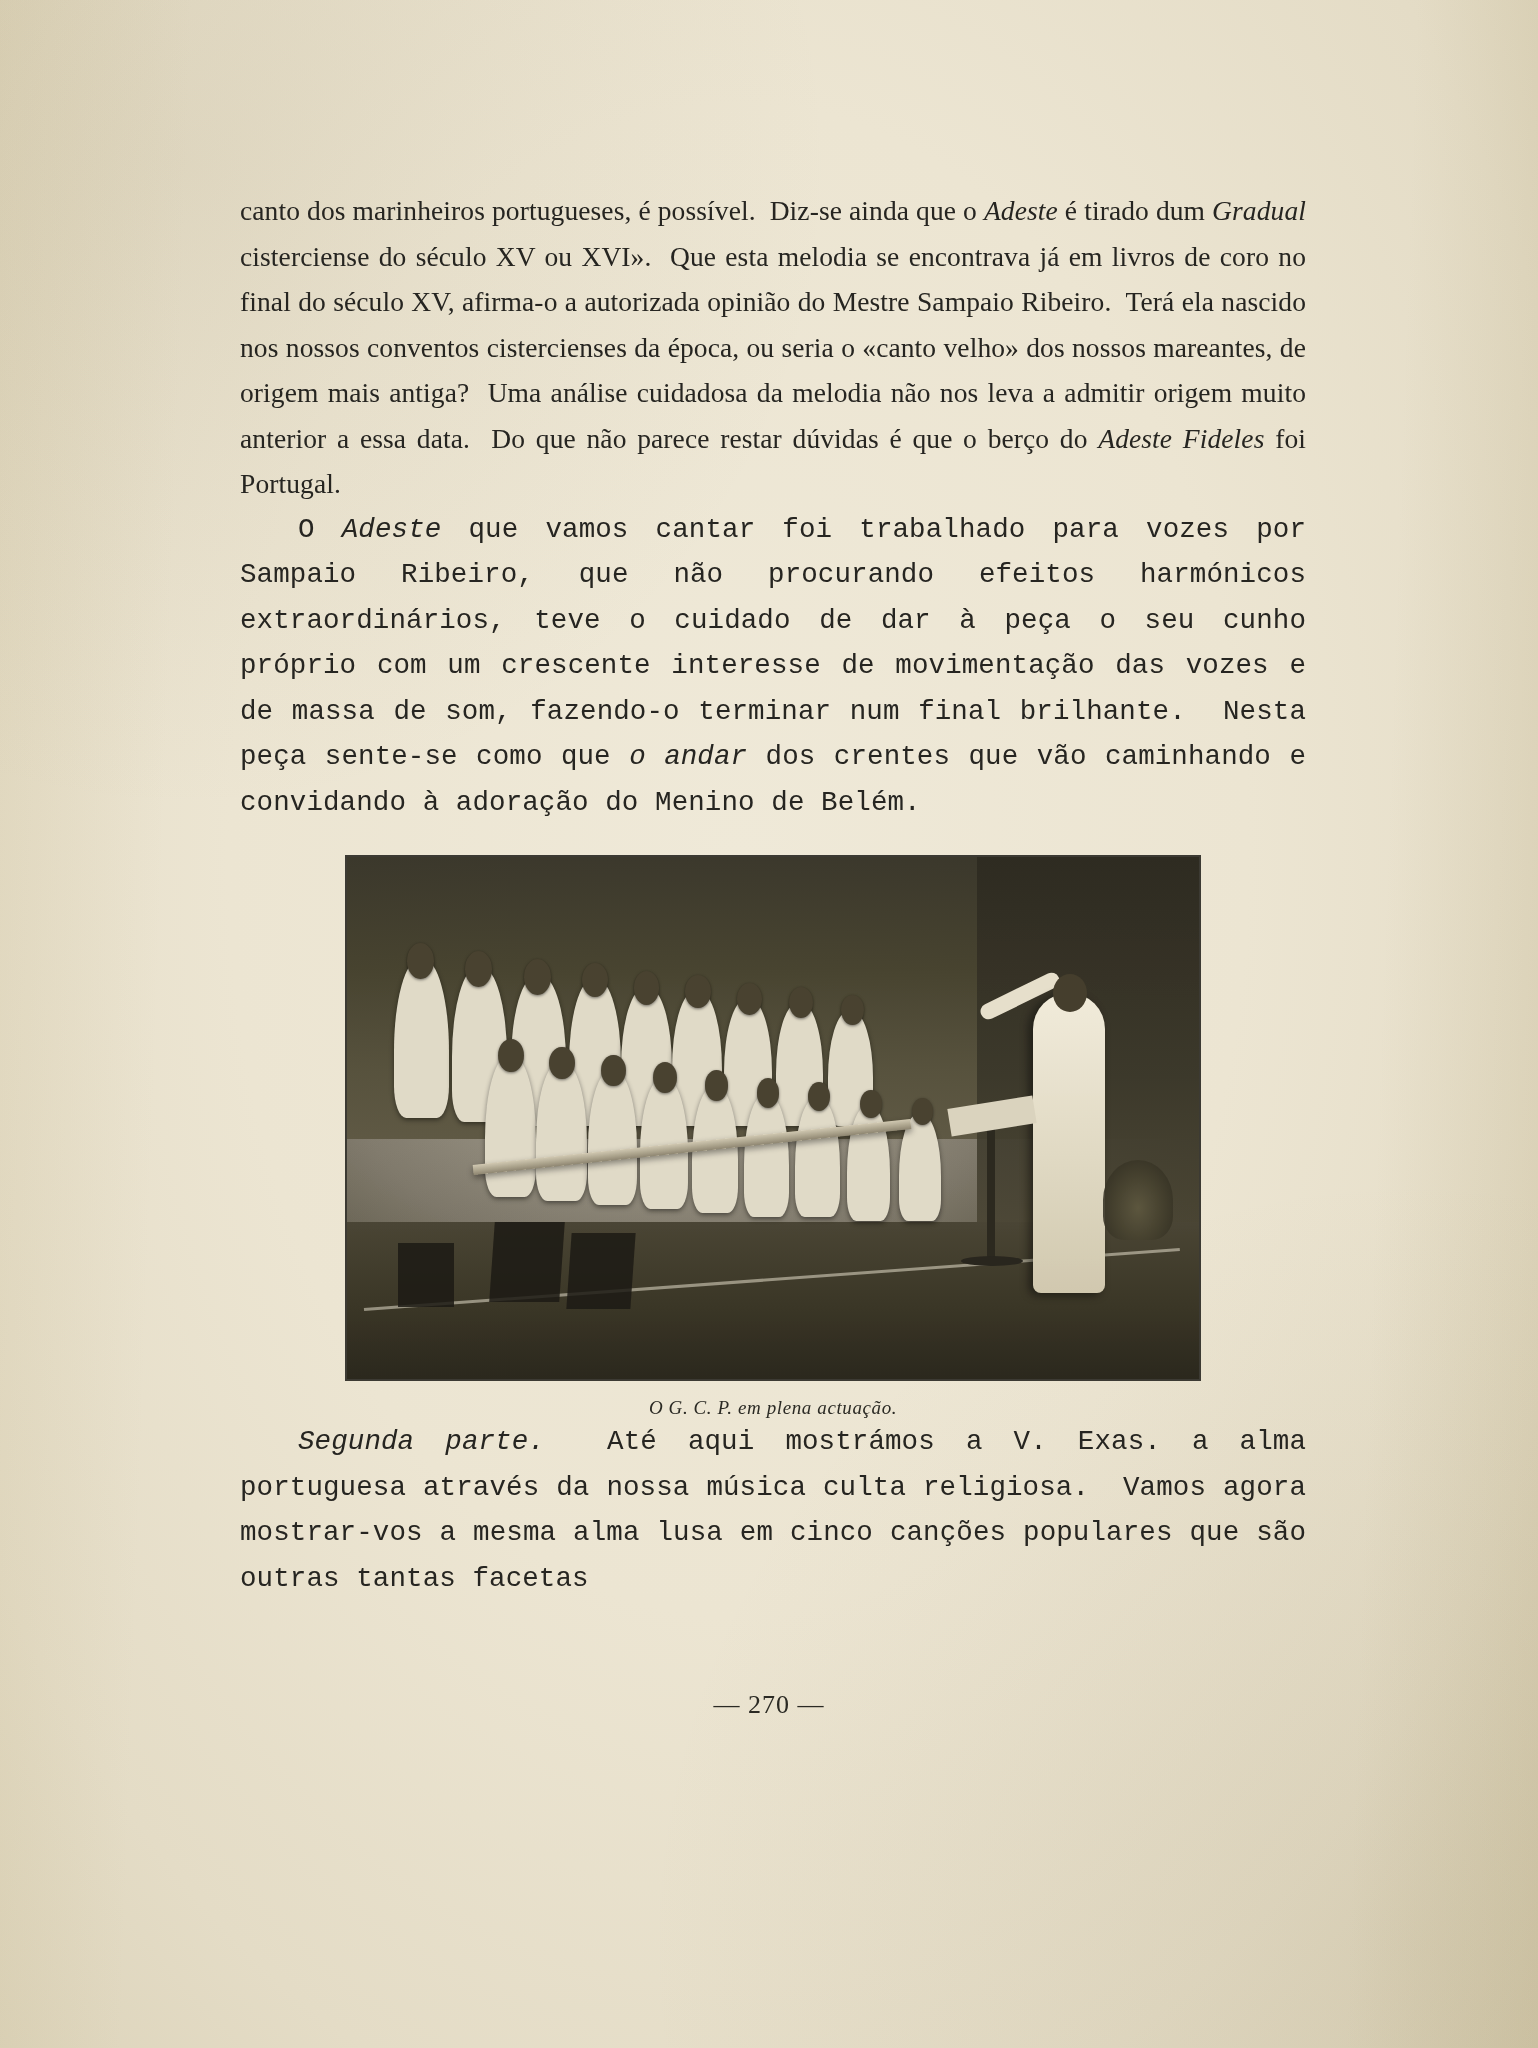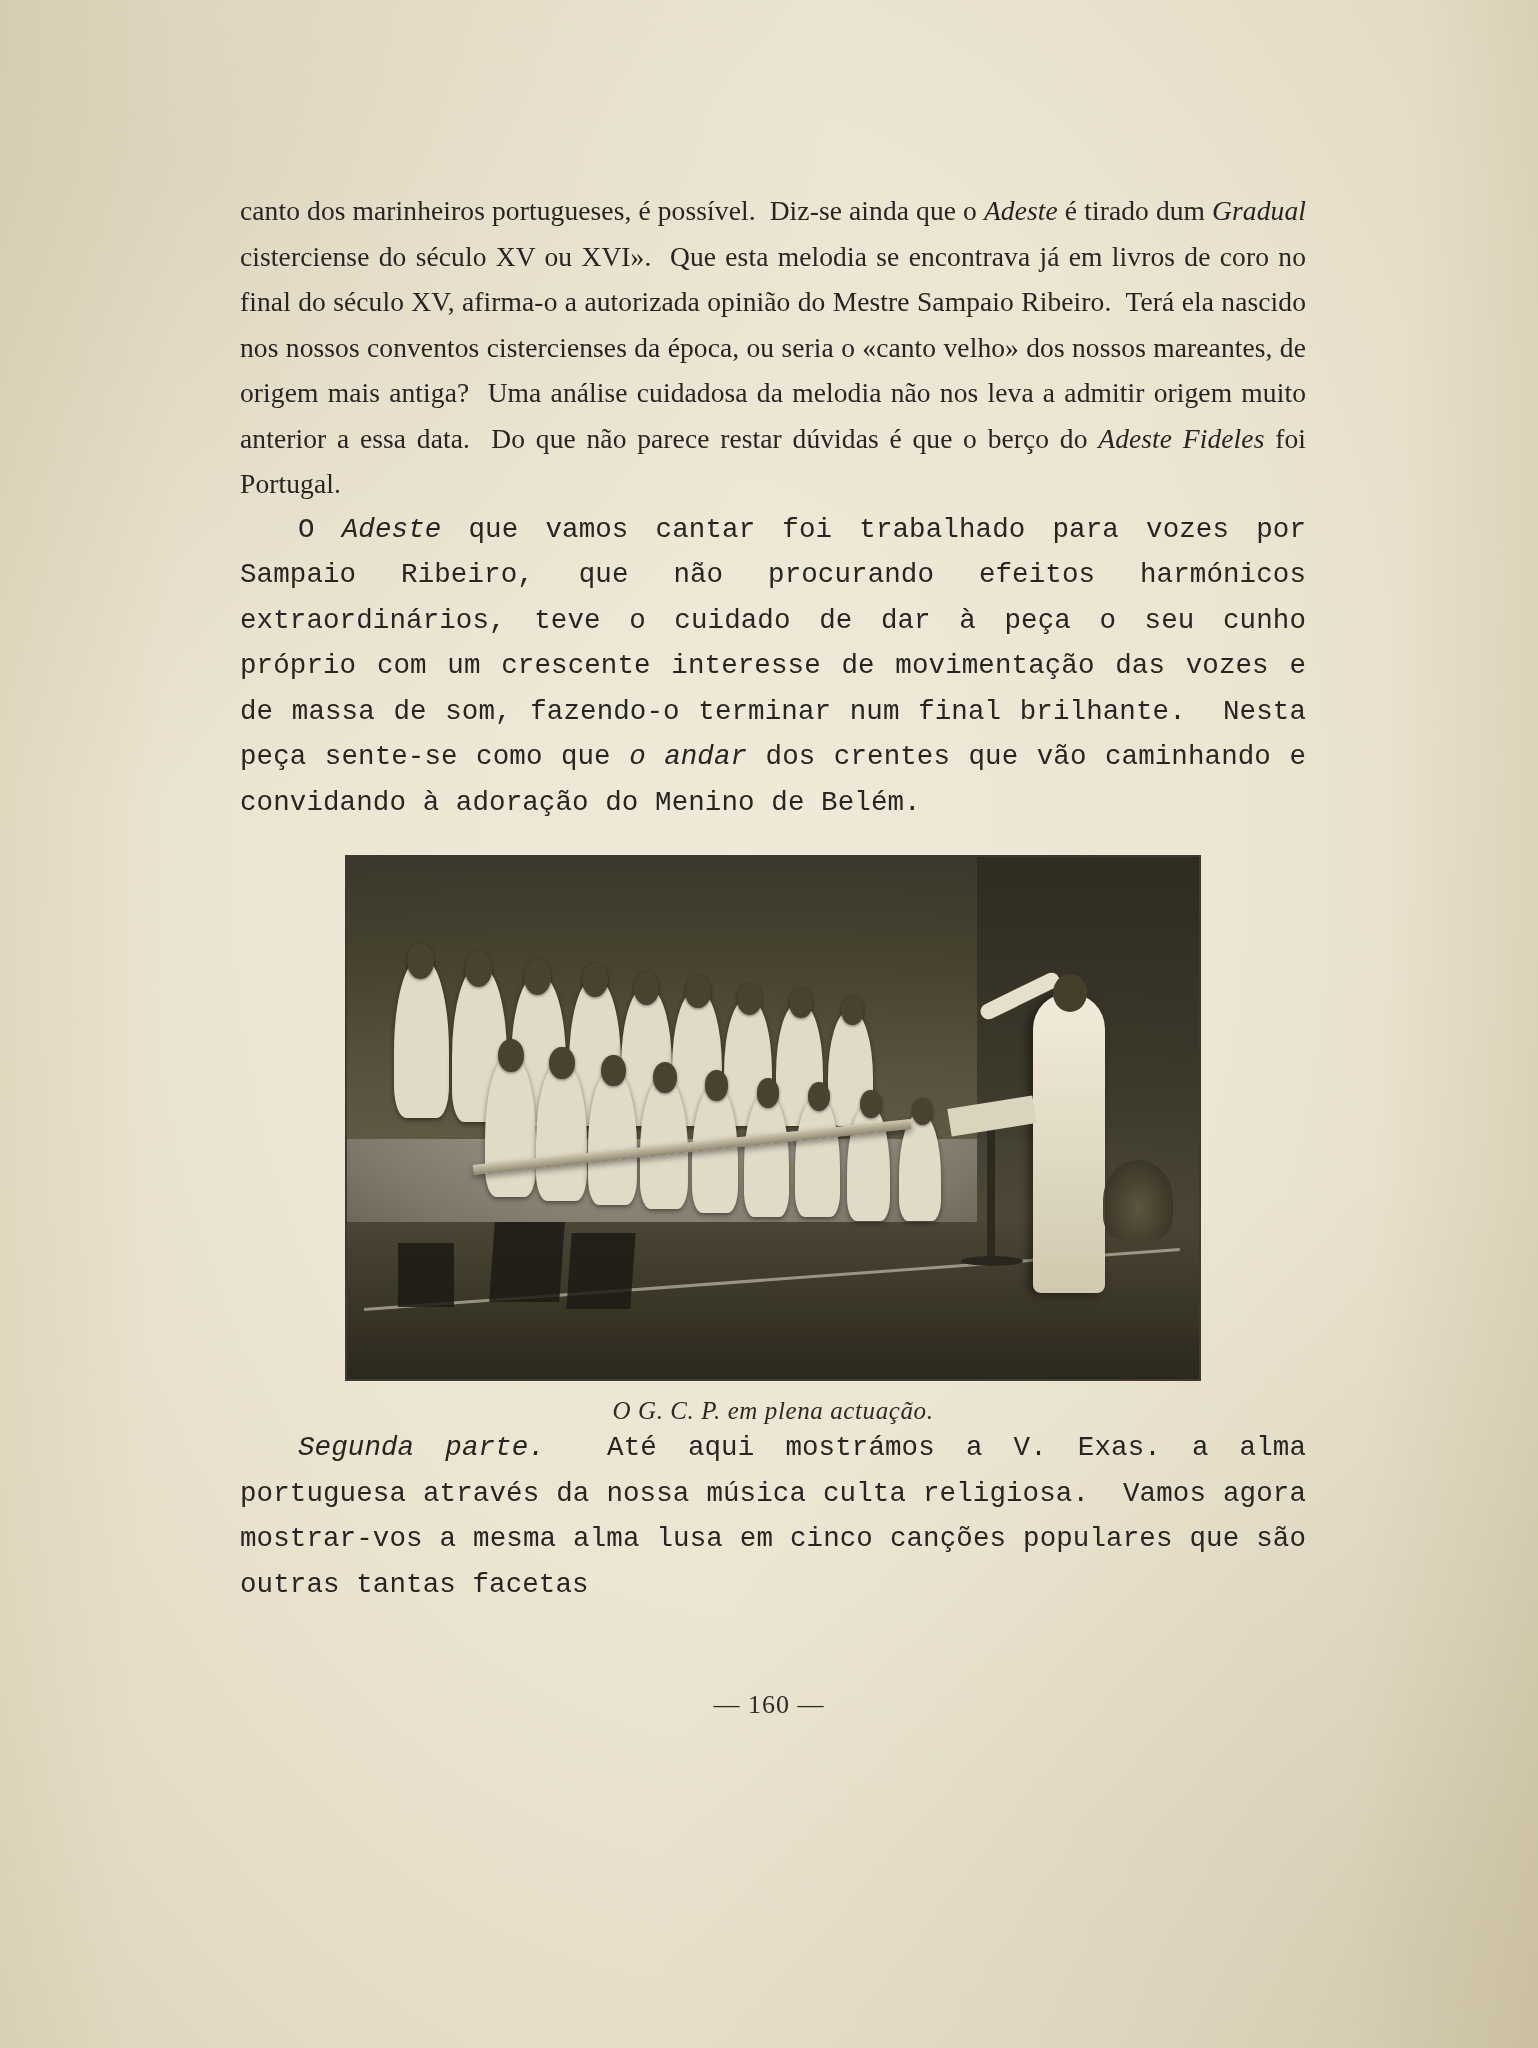--- a/index.html
+++ b/index.html
@@ -210,21 +210,21 @@
     height: 80px;
     background: radial-gradient(ellipse at 50% 60%, #5f5940 0%, #3b3729 70%, #2c2920 100%);
     border-radius: 50% 50% 30% 30%;
     opacity: 0.9;
   }
 
   .caption {
     margin-top: 16px;
     text-align: center;
     font-style: italic;
-    font-size: 25px;
+    font-size: 19px;
     letter-spacing: 0.6px;
     color: #2b2a24;
   }
 
   .after-figure {
     margin-top: 34px;
   }
 
   .folio {
     position: absolute;
@@ -309,13 +309,13 @@
         <div class="chair" style="left:6%;  top:74%; width:56px; height:64px;"></div>
       </div>
     </div>
     <div class="caption">O G. C. P. em plena actuação.</div>
   </div>
 
   <p class="body-text indent after-figure"><span class="it">Segunda parte.</span>&nbsp; Até aqui mostrámos a V. Exas. a alma portuguesa através da nossa música culta religiosa.&nbsp; Vamos agora mostrar-vos a mesma alma lusa em cinco canções populares que são outras tantas facetas</p>
 
 </div>
 
-<div class="folio">— 160 —</div>
+<div class="folio">— 270 —</div>
 
 </body></html>

